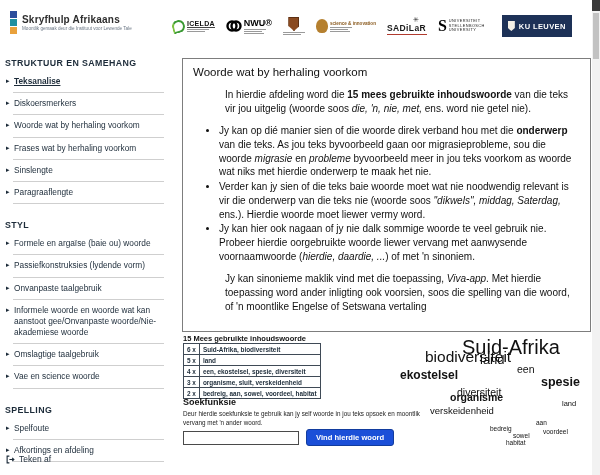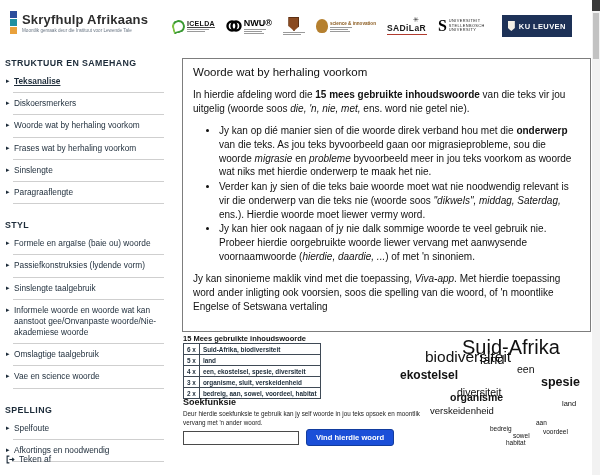--- a/index.html
+++ b/index.html
@@ -13,21 +13,21 @@
   .scrollbar { position:absolute; right:0; top:0; width:8px; height:475px; background:#f2f2f2; }
   .scroll-arrow-top { position:absolute; top:0; left:0; width:8px; height:11px; background:#3a3a3a; }
   .scroll-thumb { position:absolute; top:13px; left:1px; width:6px; height:46px; background:#c2c2c2; }
 
   
   .header { position:absolute; left:0; top:0; width:592px; height:52px; background:#fff; }
   .brand { position:absolute; left:10px; top:11px; display:flex; align-items:center; gap:5px; }
   .brand-squares { display:flex; flex-direction:column; gap:1px; }
   .brand-squares i { width:7px; height:7px; display:block; }
   .sq1 { background:#2b4d9b; } .sq2 { background:#1f8fa0; } .sq3 { background:#e9a13b; }
-  .brand-text-title { font-size:13px; font-weight:bold; color:#2e2e2e; letter-spacing:.2px; }
+  .brand-text-title { font-size:10px; font-weight:bold; color:#2e2e2e; letter-spacing:.2px; }
   .brand-text-sub { font-size:4.6px; color:#6b7785; margin-top:1px; }
 
   .partner-logos { position:absolute; left:172px; top:6px; width:412px; height:40px;
     display:flex; align-items:center; gap:11px; }
   .logo { display:flex; align-items:center; gap:2px; }
   .tiny-bars i { display:block; height:1px; background:#9a9a9a; margin-top:1px; }
   .tiny-bars .b1{ width:22px; } .tiny-bars .b2{ width:18px; } .tiny-bars .b3{ width:20px; }
 
   .icelda-swoosh { width:13px; height:13px; border:2.5px solid #3c9a35; border-radius:50% 50% 50% 0;
     border-left-color:#7cc242; transform:rotate(-15deg); }
@@ -66,21 +66,21 @@
   .nav-item.active-item .nav-label { text-decoration:underline; font-weight:bold; }
   .signout { position:absolute; left:6px; top:396px; display:flex; align-items:center; gap:4px;
     font-size:8.5px; font-weight:500; color:#1c2b39; cursor:pointer; }
   .sidebar-wrap { position:relative; height:417px; }
 
   
   .content-box { position:absolute; left:182px; top:58px; width:409px; height:274px;
     border:1px solid #7d7d7d; padding:7px 10px; overflow:hidden; background:#fff; }
   .content-box h1 { font-size:11.5px; font-weight:normal; color:#111; margin-bottom:10px; }
   .content-box p, .content-box li { font-size:10px; line-height:1.37; color:#111; }
-  .content-box p { margin-bottom:9px; }
+  .content-box p { margin-bottom:9px;margin-left:32px; }
   .content-box ul { margin:0 0 9px 26px; }
   .content-box li { margin-bottom:1px; }
   .bld { font-weight:bold; } .itl { font-style:italic; }
 
   .freq-caption { position:absolute; left:183px; top:334px; font-size:7.5px; font-weight:bold; color:#111; }
   .freq-table { position:absolute; left:183px; top:343px; border-collapse:collapse; }
   .freq-table td { border:1px solid #3f4a56; font-size:6.4px; font-weight:bold; color:#1c2b39;
     padding:1.5px 3px; white-space:nowrap; }
   .freq-table td.cnt { width:13px; }
 
@@ -232,21 +232,21 @@
       <div class="nav-item">
         <span class="caret">▸</span>
         <span class="nav-label">Formele en argaïse (baie ou) woorde</span>
       </div>
       <div class="nav-item">
         <span class="caret">▸</span>
         <span class="nav-label">Passiefkonstruksies (lydende vorm)</span>
       </div>
       <div class="nav-item">
         <span class="caret">▸</span>
-        <span class="nav-label">Sinslengte taalgebruik</span>
+        <span class="nav-label">Onvanpaste taalgebruik</span>
       </div>
       <div class="nav-item">
         <span class="caret">▸</span>
         <span class="nav-label">Informele woorde en woorde wat kan aanstoot gee/Onvanpaste woorde/Nie-akademiese woorde</span>
       </div>
       <div class="nav-item">
         <span class="caret">▸</span>
         <span class="nav-label">Omslagtige taalgebruik</span>
       </div>
       <div class="nav-item">
@@ -256,21 +256,21 @@
     </div>
 
     <div class="nav-section">
       <div class="nav-section-title">SPELLING</div>
       <div class="nav-item">
         <span class="caret">▸</span>
         <span class="nav-label">Spelfoute</span>
       </div>
       <div class="nav-item">
         <span class="caret">▸</span>
-        <span class="nav-label">Afkortings en noodwendig</span>
+        <span class="nav-label">Afkortings en afdeling</span>
       </div>
     </div>
 
     <div class="signout">
       <svg width="9" height="9" viewBox="0 0 16 16">
         <path d="M6 2 H2 V14 H6" fill="none" stroke="#1c2b39" stroke-width="2"></path>
         <path d="M6 8 H14 M11 5 L14 8 L11 11" fill="none" stroke="#1c2b39" stroke-width="2"></path>
       </svg>
       <span>Teken af</span>
     </div>

